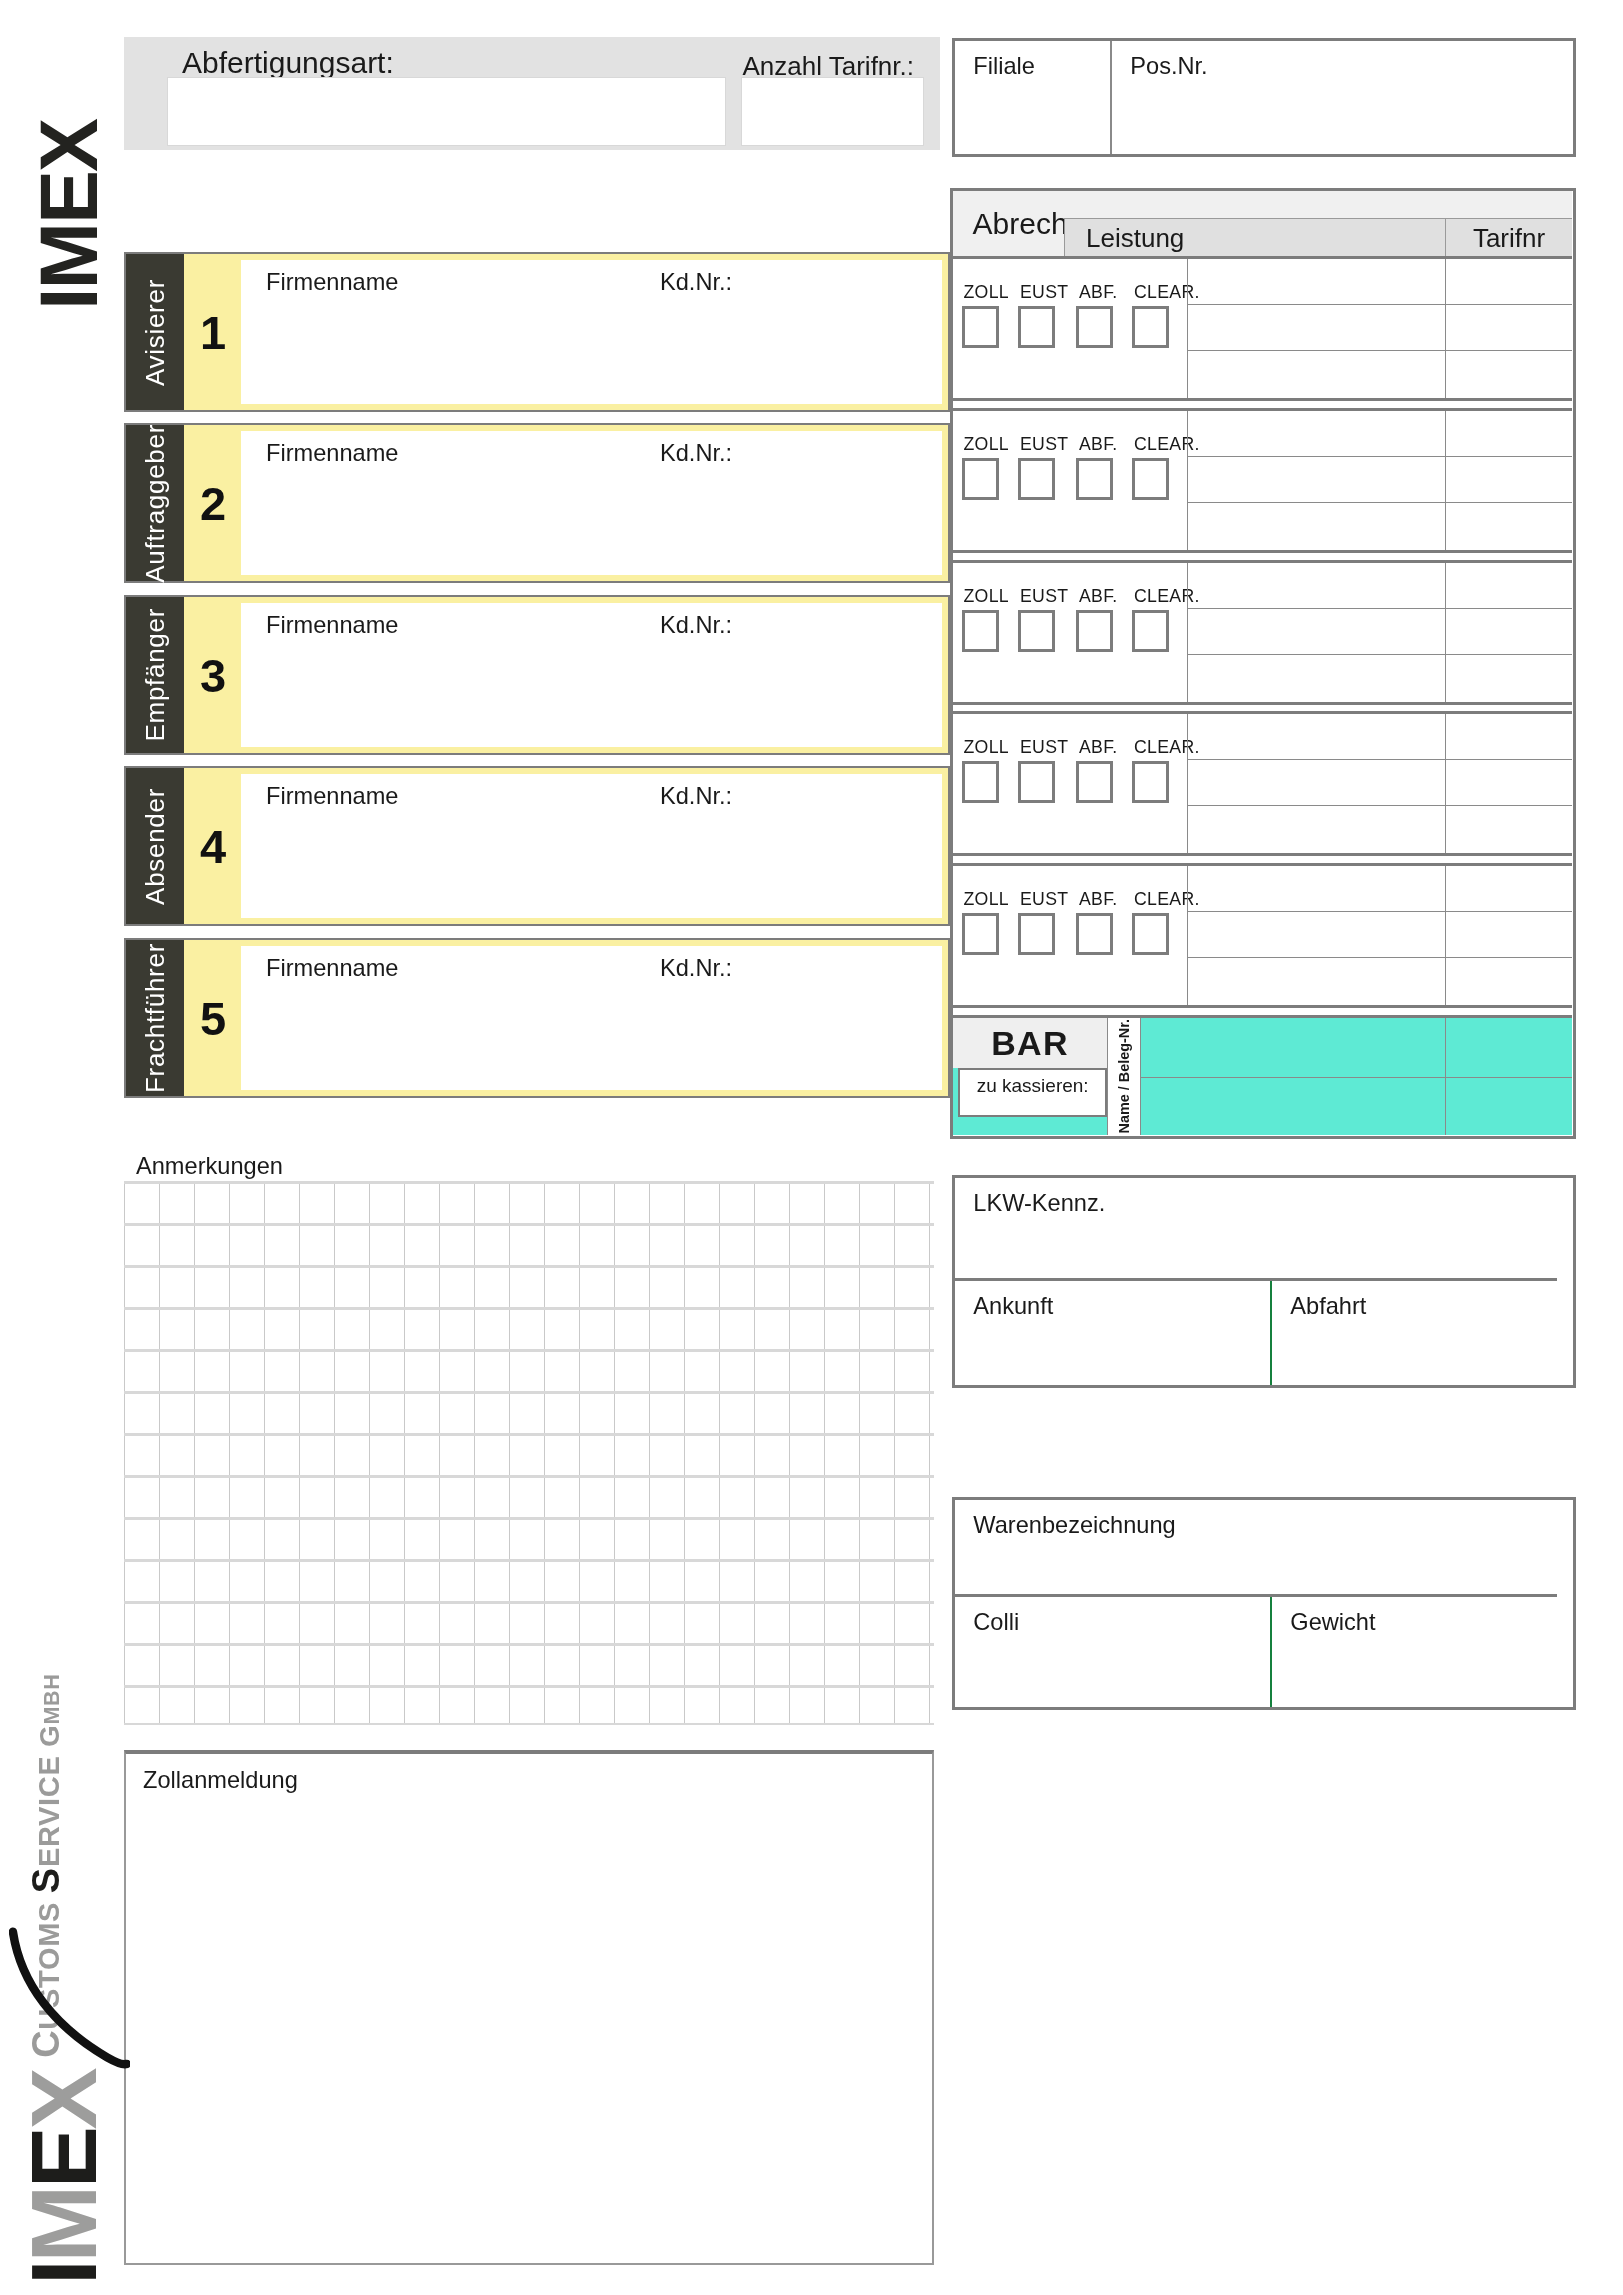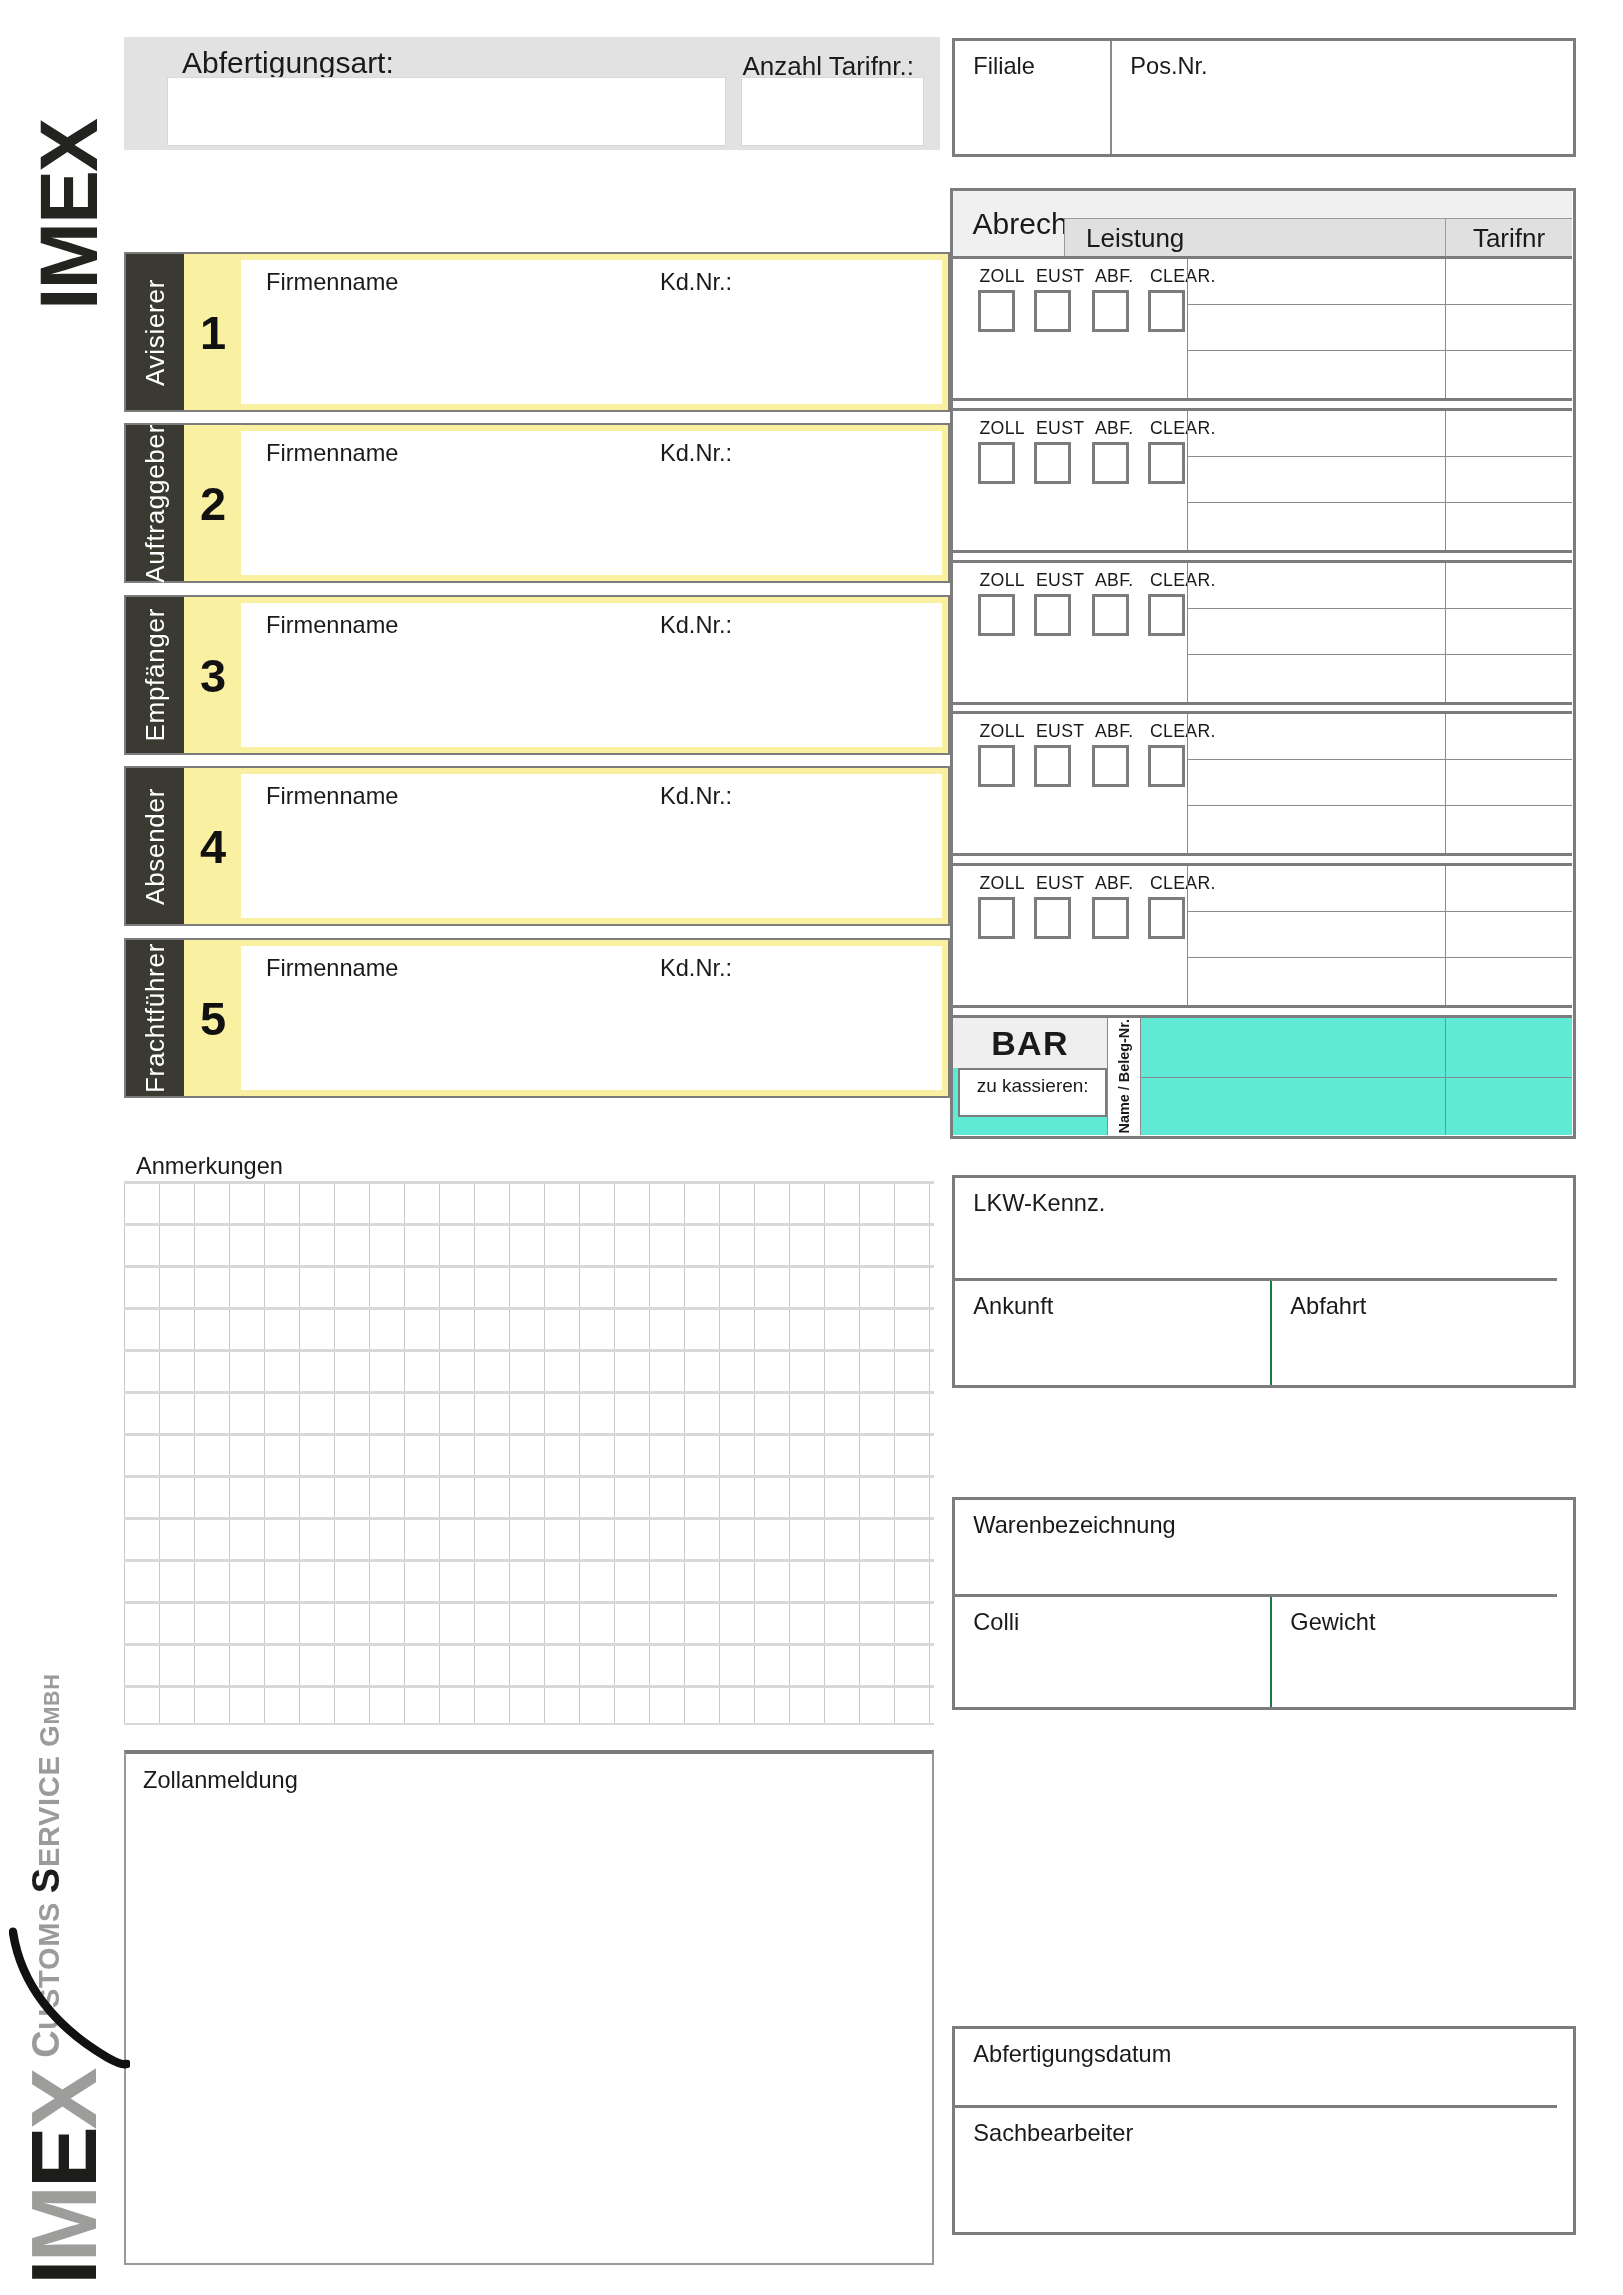--- a/index.html
+++ b/index.html
@@ -36,21 +36,21 @@
   .ab-header { position:absolute; left:0; top:0; width:619px; height:65px; background:#F0F0F0; }
   .ab-title { position:absolute; left:19.6px; top:15.7px; font-size:30px; }
   .ab-band { position:absolute; left:111px; top:27px; width:508px; height:39px; background:#E0E0E0;
     border-top:1.3px solid #9a9a9a; border-left:1.3px solid #9a9a9a; box-sizing:border-box; }
   .ab-band::after { content:''; position:absolute; left:380px; top:0; bottom:0; width:1.3px; background:#9a9a9a; }
   .ab-band .leistung { position:absolute; left:21px; top:3.9px; font-size:26px; }
   .ab-band .betrag { position:absolute; left:381px; width:126px; top:3.9px; text-align:center; font-size:26px; }
 
   .ab-block { position:absolute; left:0; width:619px; height:145px;
     border-top:3.3px solid #7C7C7C; border-bottom:3.3px solid #7C7C7C; box-sizing:border-box; background:#fff; }
-  .cbx-area { position:absolute; left:0; top:0; bottom:0; width:234px;margin-left:16px; }
+  .cbx-area { position:absolute; left:0; top:16px; bottom:0; width:234px; }
   .cbx-label { position:absolute; top:6.5px; font-size:17.7px; letter-spacing:0.3px; }
   .cl0{left:10.5px} .cl1{left:67px} .cl2{left:126px} .cl3{left:181px}
   .cbx { position:absolute; top:31px; width:37px; height:42px; border:3.3px solid #7C7C7C; box-sizing:border-box; background:#fff; }
   .cb0{left:9.2px} .cb1{left:65px} .cb2{left:123px} .cb3{left:179px}
   .l-col { position:absolute; left:234px; top:0; bottom:0; width:258px; border-left:1.3px solid #8a8a8a; box-sizing:border-box; }
   .b-col { position:absolute; left:492px; top:0; bottom:0; width:127px; border-left:1.3px solid #8a8a8a; box-sizing:border-box; }
   .cell1,.cell2 { height:46px; border-bottom:0.7px solid #8a8a8a; box-sizing:border-box; }
   .cell3 { height:47px; }
 
   
@@ -368,28 +368,20 @@
       <div class="half-r">
         <span class="lbl">Gewicht</span>
       </div>
     </div>
   </div>
 
   <div id="zoll-box">
     <span class="lbl">Zollanmeldung</span>
   </div>
 
-  <div id="abfdat-box" class="rbox">
-    <div class="top-cell">
-      <span class="lbl">Abfertigungsdatum</span>
-    </div>
-    <div class="bottom-row">
-      <span class="lbl">Sachbearbeiter</span>
-    </div>
-  </div>
 
   <div id="logo-bottom">
     <div class="row">
       <span class="imex" id="footer-imex"><span style="color: rgb(29, 29, 27);">I</span><span style="color: rgb(157, 157, 156);">M</span><span style="color: rgb(29, 29, 27);">E</span><span style="color: rgb(157, 157, 156);">X</span></span>
       <span class="customs" id="footer-customs"><span class="big" style="color: rgb(155, 155, 154);">C</span><span class="small" style="color: rgb(155, 155, 154);">USTOMS </span><span class="big" style="color: rgb(29, 29, 27);">S</span><span class="small" style="color: rgb(155, 155, 154);">ERVICE </span><span class="mid" style="color: rgb(155, 155, 154);">G</span><span class="tiny" style="color: rgb(155, 155, 154);">MBH</span></span>
     </div>
     <svg id="logo-swoosh" width="164" height="121" viewBox="0 0 250 185">
       <path d="M 240,6 C 160,18 95,70 48,150 C 40,164 36,174 38,180" fill="none" stroke="#111" stroke-width="13" stroke-linecap="round"></path>
     </svg>
   </div>

